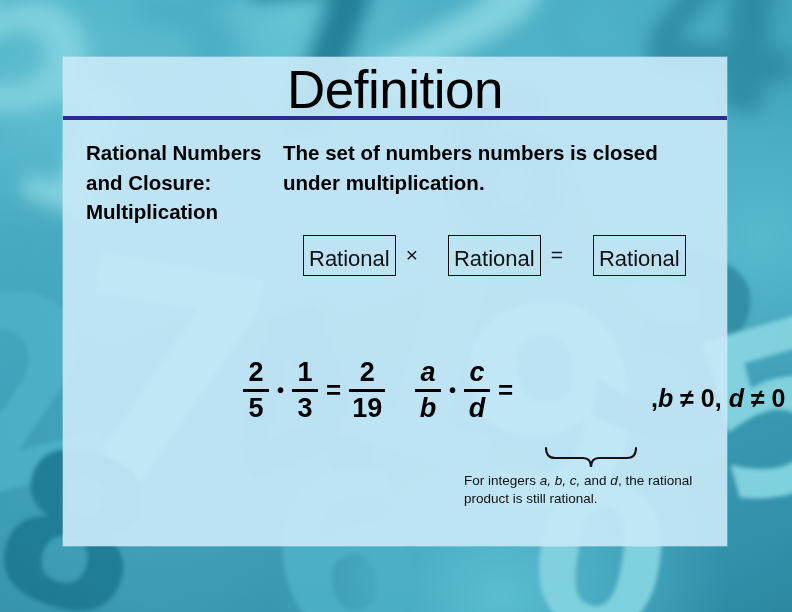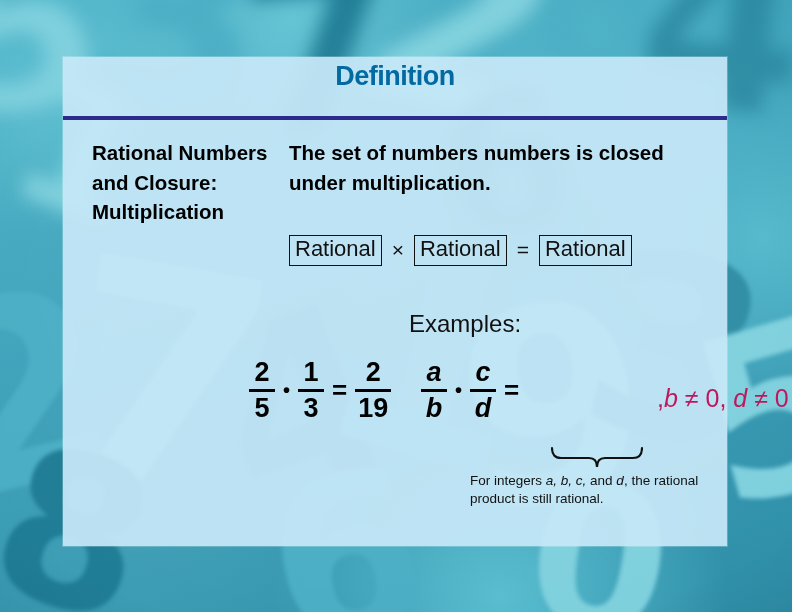--- a/index.html
+++ b/index.html
@@ -86,39 +86,39 @@
   }
   #card-header {
     position: relative;
     height: 60px;
   }
   #definition-title {
     position: absolute;
     left: 0; right: 0;
     top: 6px;
     text-align: center;
-    font-size: 27px;
-    font-weight: 700;
-    color: #0369a1;
+    font-size: 53px;
+    font-weight: 400;
+    color: #000000;
     letter-spacing: -0.5px;
     line-height: 1;
   }
   #header-rule {
     position: absolute;
     left: 0;
     top: 59px;
     width: 664px;
     height: 4px;
     background: #2b2b8c;
   }
 
   
   #card-body {
     position: absolute;
-    left: 12px;
+    left: 6px;
     top: 63px;
     width: 664px;
     height: 408px;
   }
 
   #term-title {
     position: absolute;
     left: 17px;
     top: 18px;
     width: 190px;
@@ -145,25 +145,26 @@
     left: 214px;
     top: 115px;
     display: flex;
     align-items: center;
     gap: 9px;
     font-size: 23px;
     color: #111;
   }
   .rational-box {
     border: 1.6px solid #111;
-    padding: 1px 5px 3px 5px;
+    padding: 11px 5px 3px 5px;
     font-size: 22px;
     line-height: 1.12;
     color: #111;
     background: transparent;
+    margin-left: 20px;
   }
   .op-sym {
     font-size: 21px;
     color: #111;
     padding: 0 1px;
   }
 
   
   #examples-label {
     position: absolute;
@@ -222,22 +223,22 @@
     font-size: 20px;
     padding: 0 6px;
     font-weight: 700;
   }
 
   #condition-text {
     position: absolute;
     left: 582px;
     top: 26px;
     font-size: 25px;
-    font-weight: 400;
-    color: #be185d;
+    font-weight: 700;
+    color: #000000;
     white-space: nowrap;
   }
   #condition-text .var { font-style: italic; }
 
   
   #brace {
     position: absolute;
     left: 476px;
     top: 326px;
     width: 92px;
@@ -306,21 +307,20 @@
       <div id="definition-text">The set of numbers numbers is closed under multiplication.</div>
 
       <div id="closure-row">
         <span class="rational-box">Rational</span>
         <span class="op-sym">×</span>
         <span class="rational-box">Rational</span>
         <span class="op-sym">=</span>
         <span class="rational-box">Rational</span>
       </div>
 
-      <div id="examples-label">Examples:</div>
 
       <div id="examples-row">
 
         <div class="equation" id="equation-numeric">
           <span class="frac">
             <span class="numer">2</span>
             <span class="bar"></span>
             <span class="denom">5</span>
           </span>
           <span class="eq-dot">•</span>

